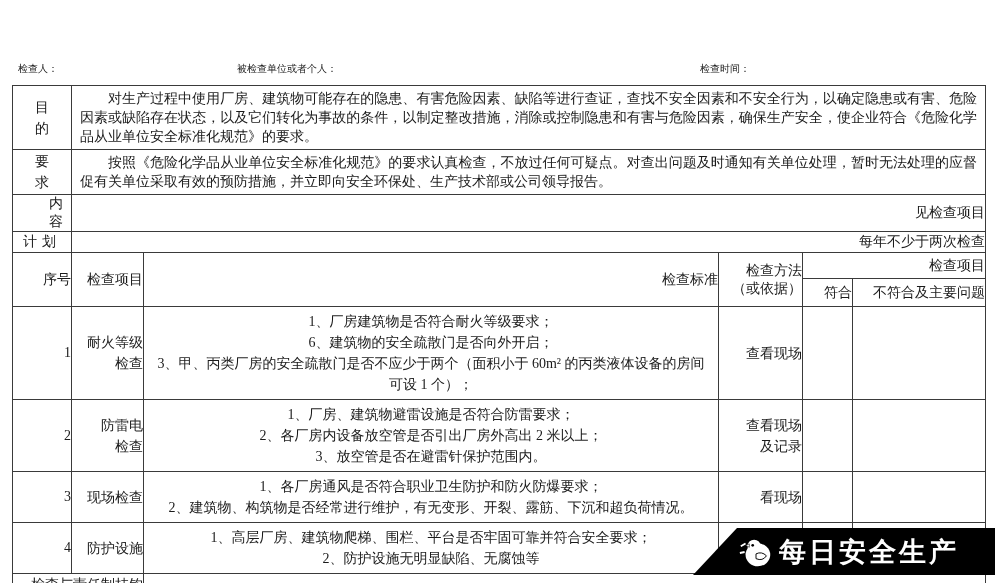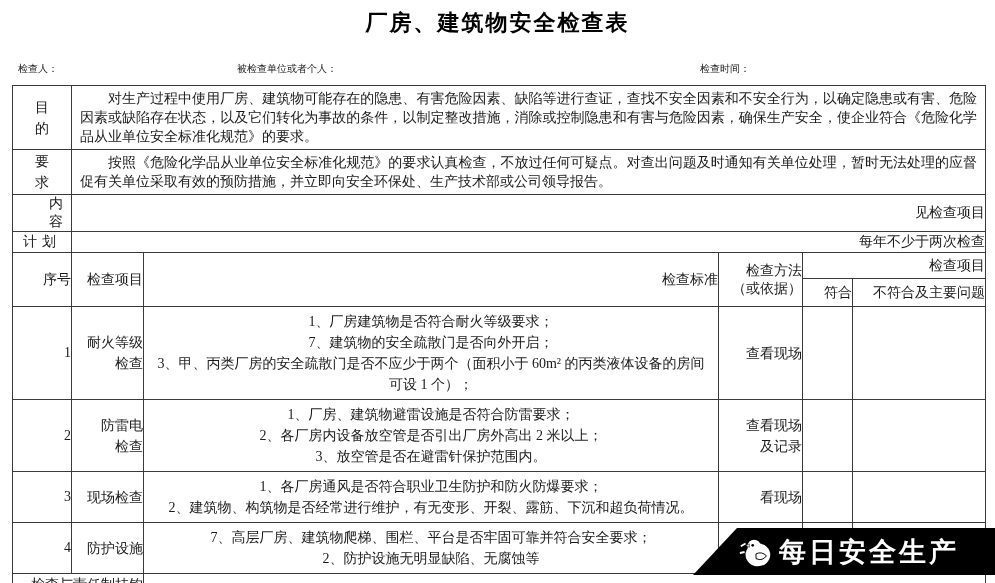--- a/index.html
+++ b/index.html
@@ -79,21 +79,20 @@
     font-size:27px; letter-spacing:3px;
     white-space:nowrap;
   }
   .wm-icon { width:38px; height:38px; margin-right:4px; flex:0 0 auto; }
 </style>
 </head>
 <body>
 
 <div class="page">
 
-  <div class="doc-title">厂房、建筑物安全检查表</div>
 
   <div class="info-row">
     <span class="info-inspector">检查人：</span>
     <span class="info-inspected">被检查单位或者个人：</span>
     <span class="info-time">检查时间：</span>
   </div>
 
   <table class="main">
     <colgroup>
       <col style="width:59px">
@@ -151,21 +150,21 @@
       <td class="c-center">符合</td>
       <td class="c-center">不符合及主要问题</td>
     </tr>
 
     <tr class="r1">
       <td class="c-center">1</td>
       <td class="c-center pre">耐火等级
 检查</td>
       <td class="std-cell">
         <div class="std-line">1、厂房建筑物是否符合耐火等级要求；</div>
-        <div class="std-line">7、建筑物的安全疏散门是否向外开启；</div>
+        <div class="std-line">6、建筑物的安全疏散门是否向外开启；</div>
         <div class="std-line">3、甲、丙类厂房的安全疏散门是否不应少于两个（面积小于 60m² 的丙类液体设备的房间可设 1 个）；</div>
       </td>
       <td class="c-center pre">查看现场</td>
       <td></td>
       <td></td>
     </tr>
 
     <tr class="r2">
       <td class="c-center">2</td>
       <td class="c-center pre">防雷电
@@ -190,21 +189,21 @@
       </td>
       <td class="c-center pre">看现场</td>
       <td></td>
       <td></td>
     </tr>
 
     <tr class="r4">
       <td class="c-center">4</td>
       <td class="c-center pre">防护设施</td>
       <td class="std-cell">
-        <div class="std-line">7、高层厂房、建筑物爬梯、围栏、平台是否牢固可靠并符合安全要求；</div>
+        <div class="std-line">1、高层厂房、建筑物爬梯、围栏、平台是否牢固可靠并符合安全要求；</div>
         <div class="std-line">2、防护设施无明显缺陷、无腐蚀等</div>
       </td>
       <td class="c-center pre">看现场</td>
       <td></td>
       <td></td>
     </tr>
 
     <tr class="r-footer">
       <td colspan="2" class="c-center pre">检查与责任制挂钩
 记　　录</td>

